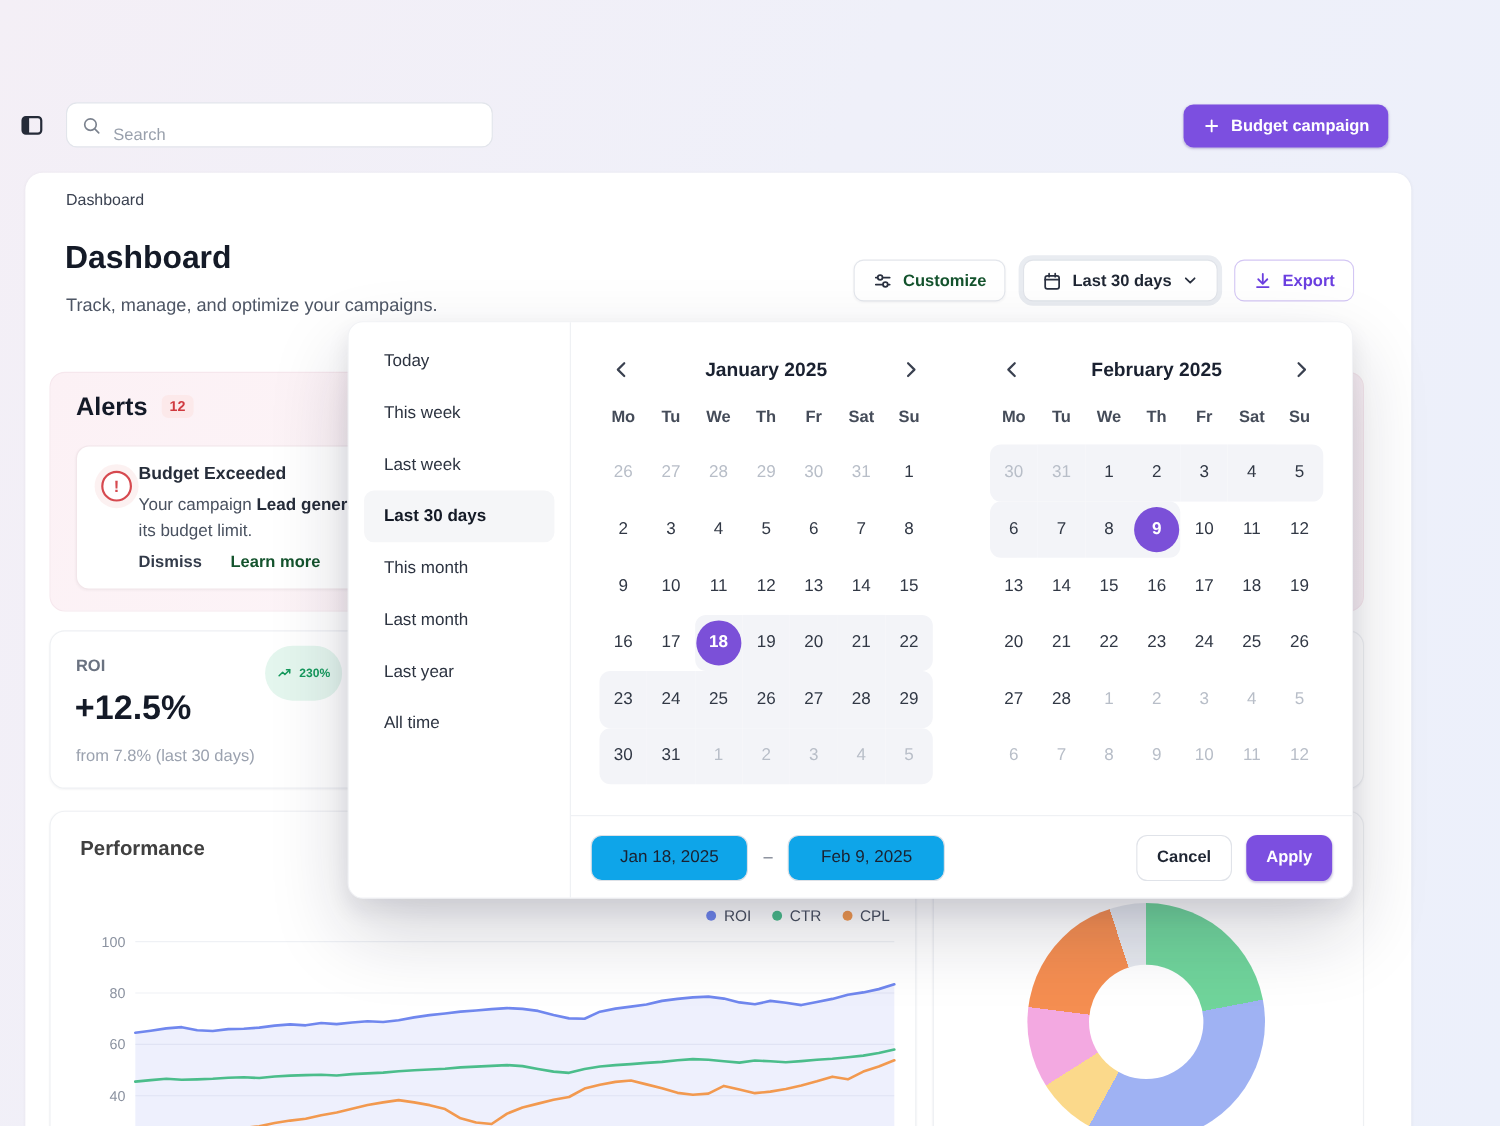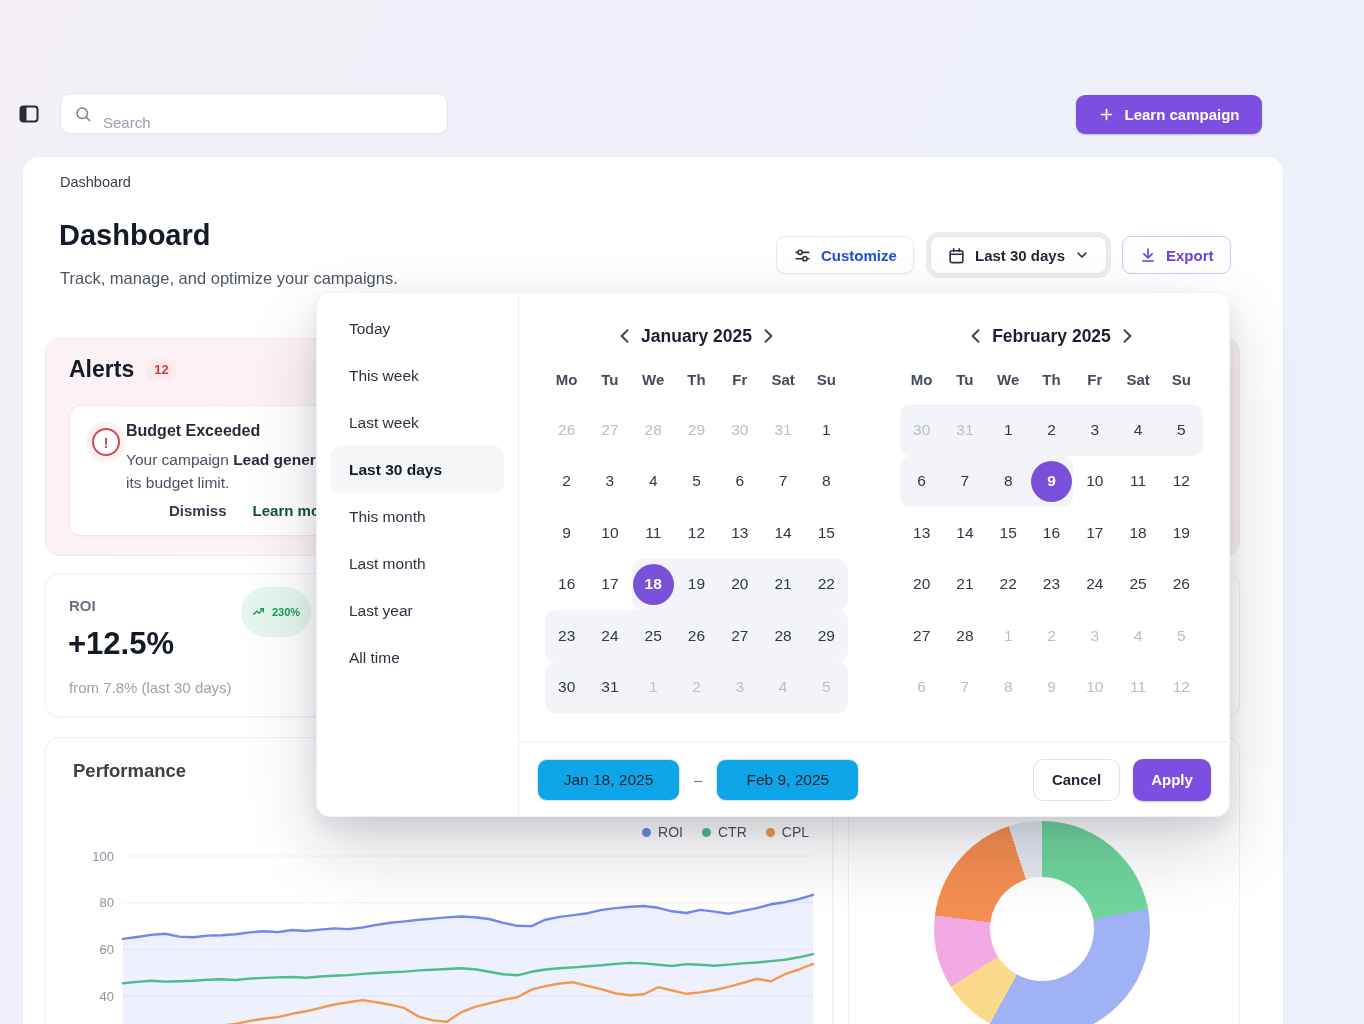--- a/index.html
+++ b/index.html
@@ -18,39 +18,39 @@
   #create-btn{left:1076px;top:95px;width:186px;height:39px;background:#7c4fe0;color:#fff;border-radius:9px;
       display:flex;align-items:center;justify-content:center;gap:9px;font-size:15px;font-weight:700;box-shadow:0 1px 2px rgba(60,30,140,.25);}
 
   
   #panel{left:23px;top:157px;width:1260px;height:900px;background:#fff;border-radius:16px;box-shadow:0 1px 3px rgba(18,24,40,.05);}
   #breadcrumb{left:37px;top:17px;font-size:14.5px;color:#3a4150;}
   #page-title{left:36px;top:62px;font-size:29px;font-weight:700;color:#141a27;}
   #page-subtitle{left:37px;top:112px;font-size:16.5px;color:#4d5564;}
 
   .btn{height:38px;display:inline-flex;align-items:center;gap:9px;font-size:15px;font-weight:700;border-radius:9px;padding:0 16px;background:#fff;}
-  #customize-btn{left:753px;top:79px;border:1px solid #e3e6ec;color:#1d4ed8;box-shadow:0 1px 2px rgba(16,24,40,.04);}
+  #customize-btn{left:753px;top:79px;border:1px solid #e3e6ec;color:#14532d;box-shadow:0 1px 2px rgba(16,24,40,.04);}
   #range-btn{left:907px;top:79px;border:1px solid #e0e3e9;color:#1f2633;box-shadow:0 0 0 4px #e9ecf1;}
   #export-btn{left:1099px;top:79px;border:1px solid #d3c6f4;color:#6b3fe0;}
 
   
   #alerts-card{left:22px;top:181px;width:1195px;height:218px;border-radius:14px;
       background:linear-gradient(120deg,#fcf1f5 0%,#fdf6f9 55%,#f9eff4 100%);border:1px solid #f6e7ed;}
   #alerts-title-row{left:23px;top:17px;display:flex;align-items:center;gap:13px;}
   #alerts-title{font-size:23px;font-weight:700;color:#131927;}
   #alerts-count{font-size:13px;font-weight:700;color:#d03a40;background:#fce9ea;border-radius:6px;padding:3px 7px;}
   #alert-item{left:23px;top:66px;width:1148px;height:131px;background:#fff;border:1px solid #f2e6ea;border-radius:12px;box-shadow:0 1px 2px rgba(16,24,40,.03);}
   .alert-ico{position:absolute;left:22px;top:22px;width:28px;height:28px;border:2.4px solid #d6494f;border-radius:50%;
       color:#d6494f;font-weight:700;font-size:15px;display:flex;align-items:center;justify-content:center;
       box-shadow:0 0 0 6px rgba(214,73,79,.08);}
   #alert-title{position:absolute;left:56px;top:16px;font-size:16px;font-weight:700;color:#262d3a;}
   #alert-body{position:absolute;left:56px;top:42px;font-size:15.5px;line-height:23px;color:#4a5260;}
   #alert-body strong{color:#262d3a;}
   #alert-links{position:absolute;left:56px;top:96px;display:flex;gap:26px;font-size:15px;font-weight:700;}
-  #alert-dismiss{color:#333b4a;margin-left:43px;}
+  #alert-dismiss{color:#333b4a;}
   #alert-learn{color:#14532d;}
 
   
   .stat-card{background:#fff;border:1px solid #eef0f3;border-radius:14px;box-shadow:0 1px 2px rgba(16,24,40,.04);}
   #roi-card{left:22px;top:416px;width:582px;height:144px;}
   #stat-card-2{left:619px;top:416px;width:598px;height:144px;}
   #roi-label{position:absolute;left:23px;top:23px;font-size:15px;font-weight:700;color:#6a7280;}
   #roi-badge{position:absolute;left:195px;top:13px;display:inline-flex;align-items:center;gap:6px;background:#e4f6ee;color:#169a5d;
       border-radius:999px;padding:18px 11px;font-size:11px;font-weight:700;}
   #roi-value{position:absolute;left:22px;top:52px;font-size:31px;font-weight:700;color:#141a27;}
@@ -73,21 +73,21 @@
 
   
   #popover{left:316px;top:292px;width:914px;height:525px;background:#fff;border:1px solid #f1f2f5;border-radius:14px;z-index:50;
       box-shadow:0 10px 20px rgba(20,24,50,.08),0 30px 70px rgba(20,24,50,.18);display:flex;}
   #presets{width:204px;border-right:1px solid #eef0f3;padding-top:12px;}
   .preset{height:47px;display:flex;align-items:center;padding-left:32px;font-size:15.5px;color:#2c3340;cursor:pointer;}
   .preset.sel{margin:0 14px;padding-left:18px;background:#f5f6f8;border-radius:9px;font-weight:700;color:#141a26;}
   #dp-right{flex:1;position:relative;}
   #months{display:flex;height:448px;}
   .month{width:355px;position:relative;}
-  .m-head{height:64px;display:flex;align-items:center;justify-content:center;padding:22px 30px 0 30px;}
+  .m-head{height:64px;display:flex;align-items:center;justify-content:space-between;padding:22px 30px 0 30px;}
   .m-title{font-size:17.5px;font-weight:700;color:#1a2130;}
   .nav-btn{width:32px;height:32px;display:flex;align-items:center;justify-content:center;color:#3a4150;border-radius:8px;}
   .wd-row{display:flex;padding:0 26px;margin-top:14px;}
   .wd{width:43.4px;text-align:center;font-size:15px;font-weight:600;color:#454c59;}
   .weeks{padding:0 26px;margin-top:16px;}
   .week{display:flex;height:51.5px;}
   .cell{width:43.4px;display:flex;align-items:center;justify-content:center;font-size:15.5px;color:#313845;cursor:pointer;}
   .cell.mu{color:#b8bec8;}
   .cell.r{background:#f3f4f8;}
   .cell.rs{border-radius:10px 0 0 10px;}
@@ -124,21 +124,21 @@
     <input placeholder="Search" style="">
   </div>
 
   <button class="abs" id="create-btn">
     <span style="display:flex;">
       <svg width="17" height="17" viewBox="0 0 24 24" fill="none" stroke="#fff" stroke-width="2.4" stroke-linecap="round">
         <line x1="12" y1="5" x2="12" y2="19"></line>
           <line x1="5" y1="12" x2="19" y2="12"></line>
       </svg>
     </span>
-    <span>Learn campaign</span>
+    <span>Budget campaign</span>
   </button>
 
   <div class="abs" id="panel">
     <div class="abs" id="breadcrumb">Dashboard</div>
     <div class="abs" id="page-title">Dashboard</div>
     <div class="abs" id="page-subtitle">Track, manage, and optimize your campaigns.</div>
 
     <button class="abs btn" id="customize-btn">
       <span style="display:flex;">
         <svg width="19" height="19" viewBox="0 0 24 24" fill="none" stroke="#2a3140" stroke-width="2" stroke-linecap="round">

